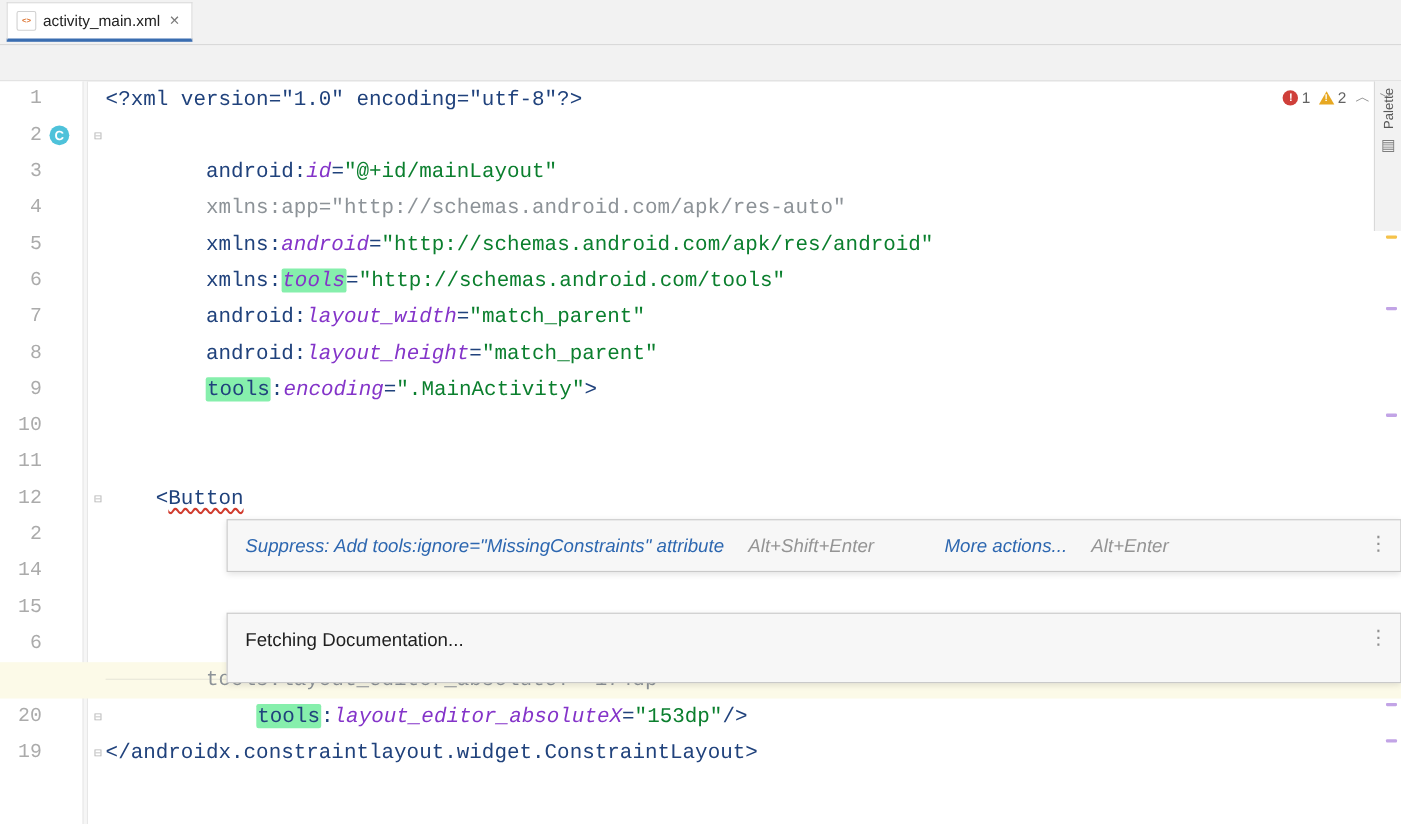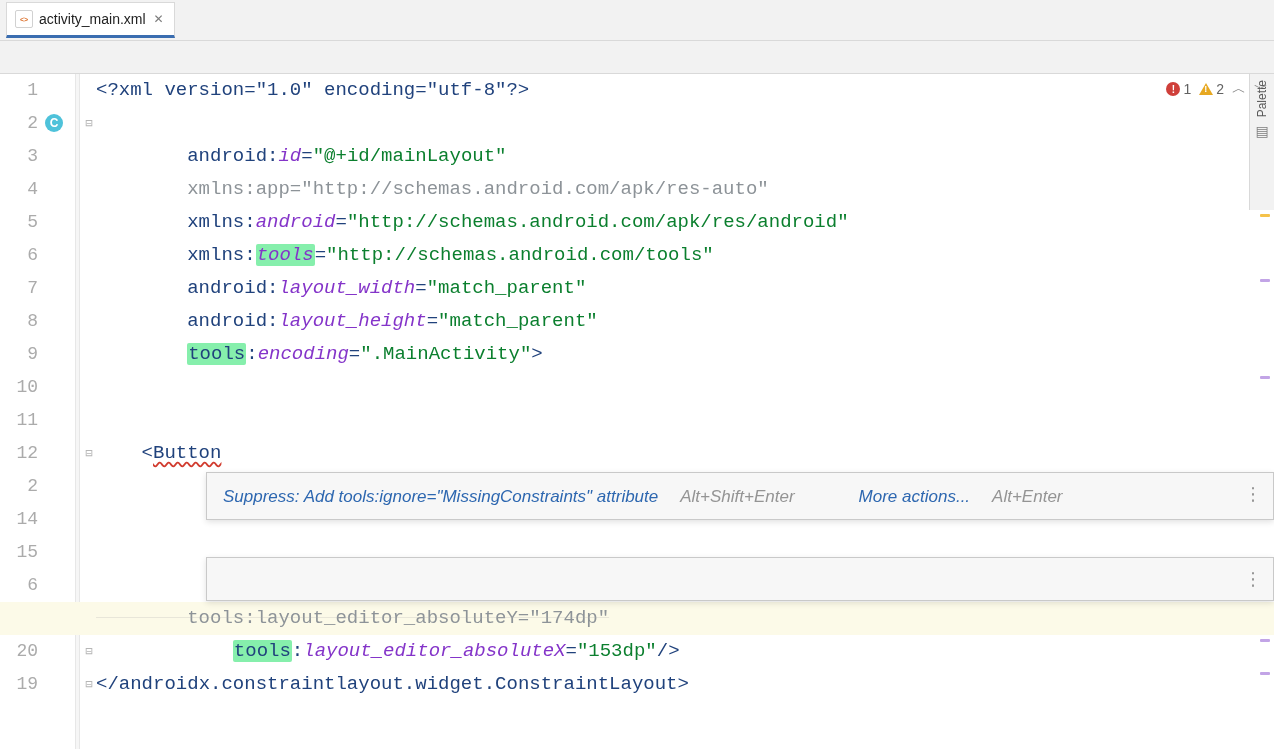--- a/index.html
+++ b/index.html
@@ -241,15 +241,16 @@
       <span class="hint-link">Suppress: Add tools:ignore="MissingConstraints" attribute</span>
       <span class="hint-hotkey">Alt+Shift+Enter</span>
       <span style="flex:0 0 20px"></span>
       <span class="hint-link">More actions...</span>
       <span class="hint-hotkey">Alt+Enter</span>
     </div>
   </div>
 
   <div class="popup doc">
     <div class="hint-kebab">⋮</div>
+    <div class="doc-text">Fetching Documentation...</div>
   </div>
 
 </div>
 
 </body></html>

